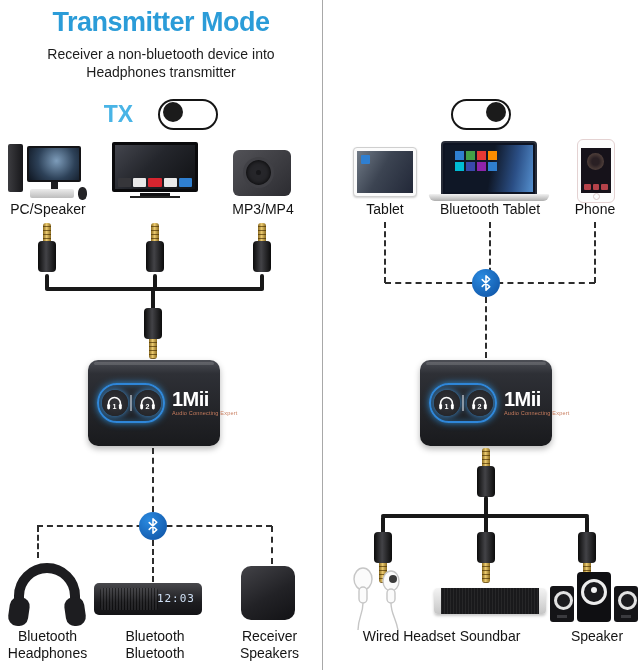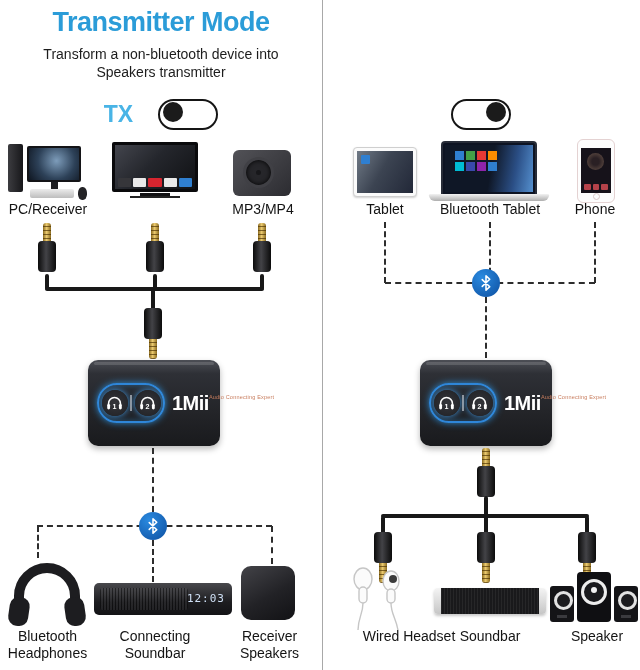--- a/index.html
+++ b/index.html
@@ -50,21 +50,21 @@
      background:linear-gradient(180deg,#4c4e55 0%,#2e3036 16%,#232428 62%,#191a1d 100%);
      box-shadow:0 3px 6px rgba(0,0,0,.28);display:flex;align-items:center;padding:0 0 0 9px;gap:7px;box-sizing:border-box;}
   .adapter::before{content:"";position:absolute;left:6px;right:6px;top:2px;height:3px;border-radius:3px;
      background:rgba(255,255,255,.14);}
   .controls{width:68px;height:40px;border:2px solid #2f86d8;border-radius:22px;box-sizing:border-box;
      box-shadow:0 0 7px rgba(47,150,230,.85),inset 0 0 6px rgba(47,150,230,.45);
      display:flex;align-items:center;justify-content:space-evenly;flex:none;}
   .controls .sep{width:2px;height:16px;background:#94979d;}
   .btn-circle{width:26px;height:26px;border-radius:50%;background:radial-gradient(circle,#34353a,#1f2024);
      box-shadow:0 0 6px rgba(64,160,240,.95);display:flex;align-items:center;justify-content:center;}
-  .brandbox{display:flex;line-height:1;}
+  .brandbox{display:flex;flex-direction:column;line-height:1;}
   .brand{color:#fff;font-weight:800;font-size:20px;letter-spacing:-0.5px;}
   .tagline{font-size:5.5px;color:#c87d5e;letter-spacing:.2px;margin-top:2px;white-space:nowrap;}
 
   
   .dev{position:absolute;}
   .dev-label{position:absolute;font-size:14px;line-height:17px;color:#141414;text-align:center;font-weight:500;}
 
   
   .pc-tower{position:absolute;left:0;top:2px;width:15px;height:48px;background:linear-gradient(90deg,#3c3c40,#17171a);border-radius:2px;}
   .pc-monitor{position:absolute;left:19px;top:4px;width:54px;height:36px;background:#141417;border-radius:2px;padding:2px;box-sizing:border-box;}
@@ -137,22 +137,22 @@
   .spk-sub::after{content:"";position:absolute;left:50%;top:15px;width:6px;height:6px;margin-left:-3px;border-radius:50%;background:#f2f2f2;}
 </style>
 </head>
 <body>
 
 <div class="canvas">
   <div class="divider"></div>
 
   <div class="col-title" style="left:0;width:322px;">Transmitter Mode</div>
   <div class="col-sub" style="left:0;width:322px;">
-    <div>Transform a non-bluetooth device into</div>
-    <div>Speakers transmitter</div>
+    <div>Receiver a non-bluetooth device into</div>
+    <div>Headphones transmitter</div>
   </div>
 
   <div class="toggle-row" style="left:0;width:322px;">
     <span class="toggle-label">TX</span>
     <span class="toggle-pill tx">
         <span class="toggle-knob"></span>
       </span>
   </div>
 
   <div class="dev" style="left:8px;top:142px;width:80px;height:58px;">
@@ -176,21 +176,21 @@
         </div>
       </div>
     </div>
     <div class="tv-stand"></div>
     <div class="tv-base"></div>
   </div>
   <div class="dev mp3" style="left:233px;top:150px;width:58px;height:46px;">
     <div class="mp3-wheel"></div>
   </div>
 
-  <div class="dev-label" style="left:0;top:201px;width:96px;">PC/Receiver</div>
+  <div class="dev-label" style="left:0;top:201px;width:96px;">PC/Speaker</div>
   <div class="dev-label" style="left:110px;top:214px;width:90px;margin-top:36px;">TV</div>
   <div class="dev-label" style="left:215px;top:201px;width:96px;">MP3/MP4</div>
 
   <div class="jack up" style="left:38px;top:223px;">
       <span class="tip"></span>
       <span class="body"></span>
     </div>
   <div class="jack up" style="left:146px;top:223px;">
       <span class="tip"></span>
       <span class="body"></span>
@@ -246,28 +246,28 @@
     </svg>
   </div>
 
   <div class="dev" style="left:5px;top:556px;width:84px;height:72px;">
     <svg viewBox="0 0 84 72" width="84" height="72">
       <path d="M14 52 V40 a28 28 0 0 1 56 0 V52" fill="none" stroke="#1d1d20" stroke-width="10" stroke-linecap="round"></path>
       <rect x="4" y="41" width="20" height="29" rx="9" fill="#1d1d20" transform="rotate(8 14 55)"></rect>
       <rect x="60" y="41" width="20" height="29" rx="9" fill="#1d1d20" transform="rotate(-8 70 55)"></rect>
     </svg>
   </div>
-  <div class="dev sb1" style="left:94px;top:583px;width:138px;height:32px;">
+  <div class="dev sb1" style="left:94px;top:583px;width:108px;height:32px;">
     <div class="sb1-grille"></div>
     <span class="sb1-clock">12:03</span>
   </div>
   <div class="dev cube" style="left:241px;top:566px;width:54px;height:54px;"></div>
 
   <div class="dev-label" style="left:0;top:628px;width:95px;">Bluetooth Headphones</div>
-  <div class="dev-label" style="left:100px;top:628px;width:110px;">Connecting Soundbar</div>
+  <div class="dev-label" style="left:100px;top:628px;width:110px;">Bluetooth Bluetooth</div>
   <div class="dev-label" style="left:222px;top:628px;width:95px;">Receiver Speakers</div>
 
 
   <div class="toggle-row" style="left:322px;width:318px;flex-direction:column;">
     <span class="toggle-pill rx">
         <span class="toggle-knob"></span>
       </span>
     <span class="toggle-label">RX</span>
   </div>
 

